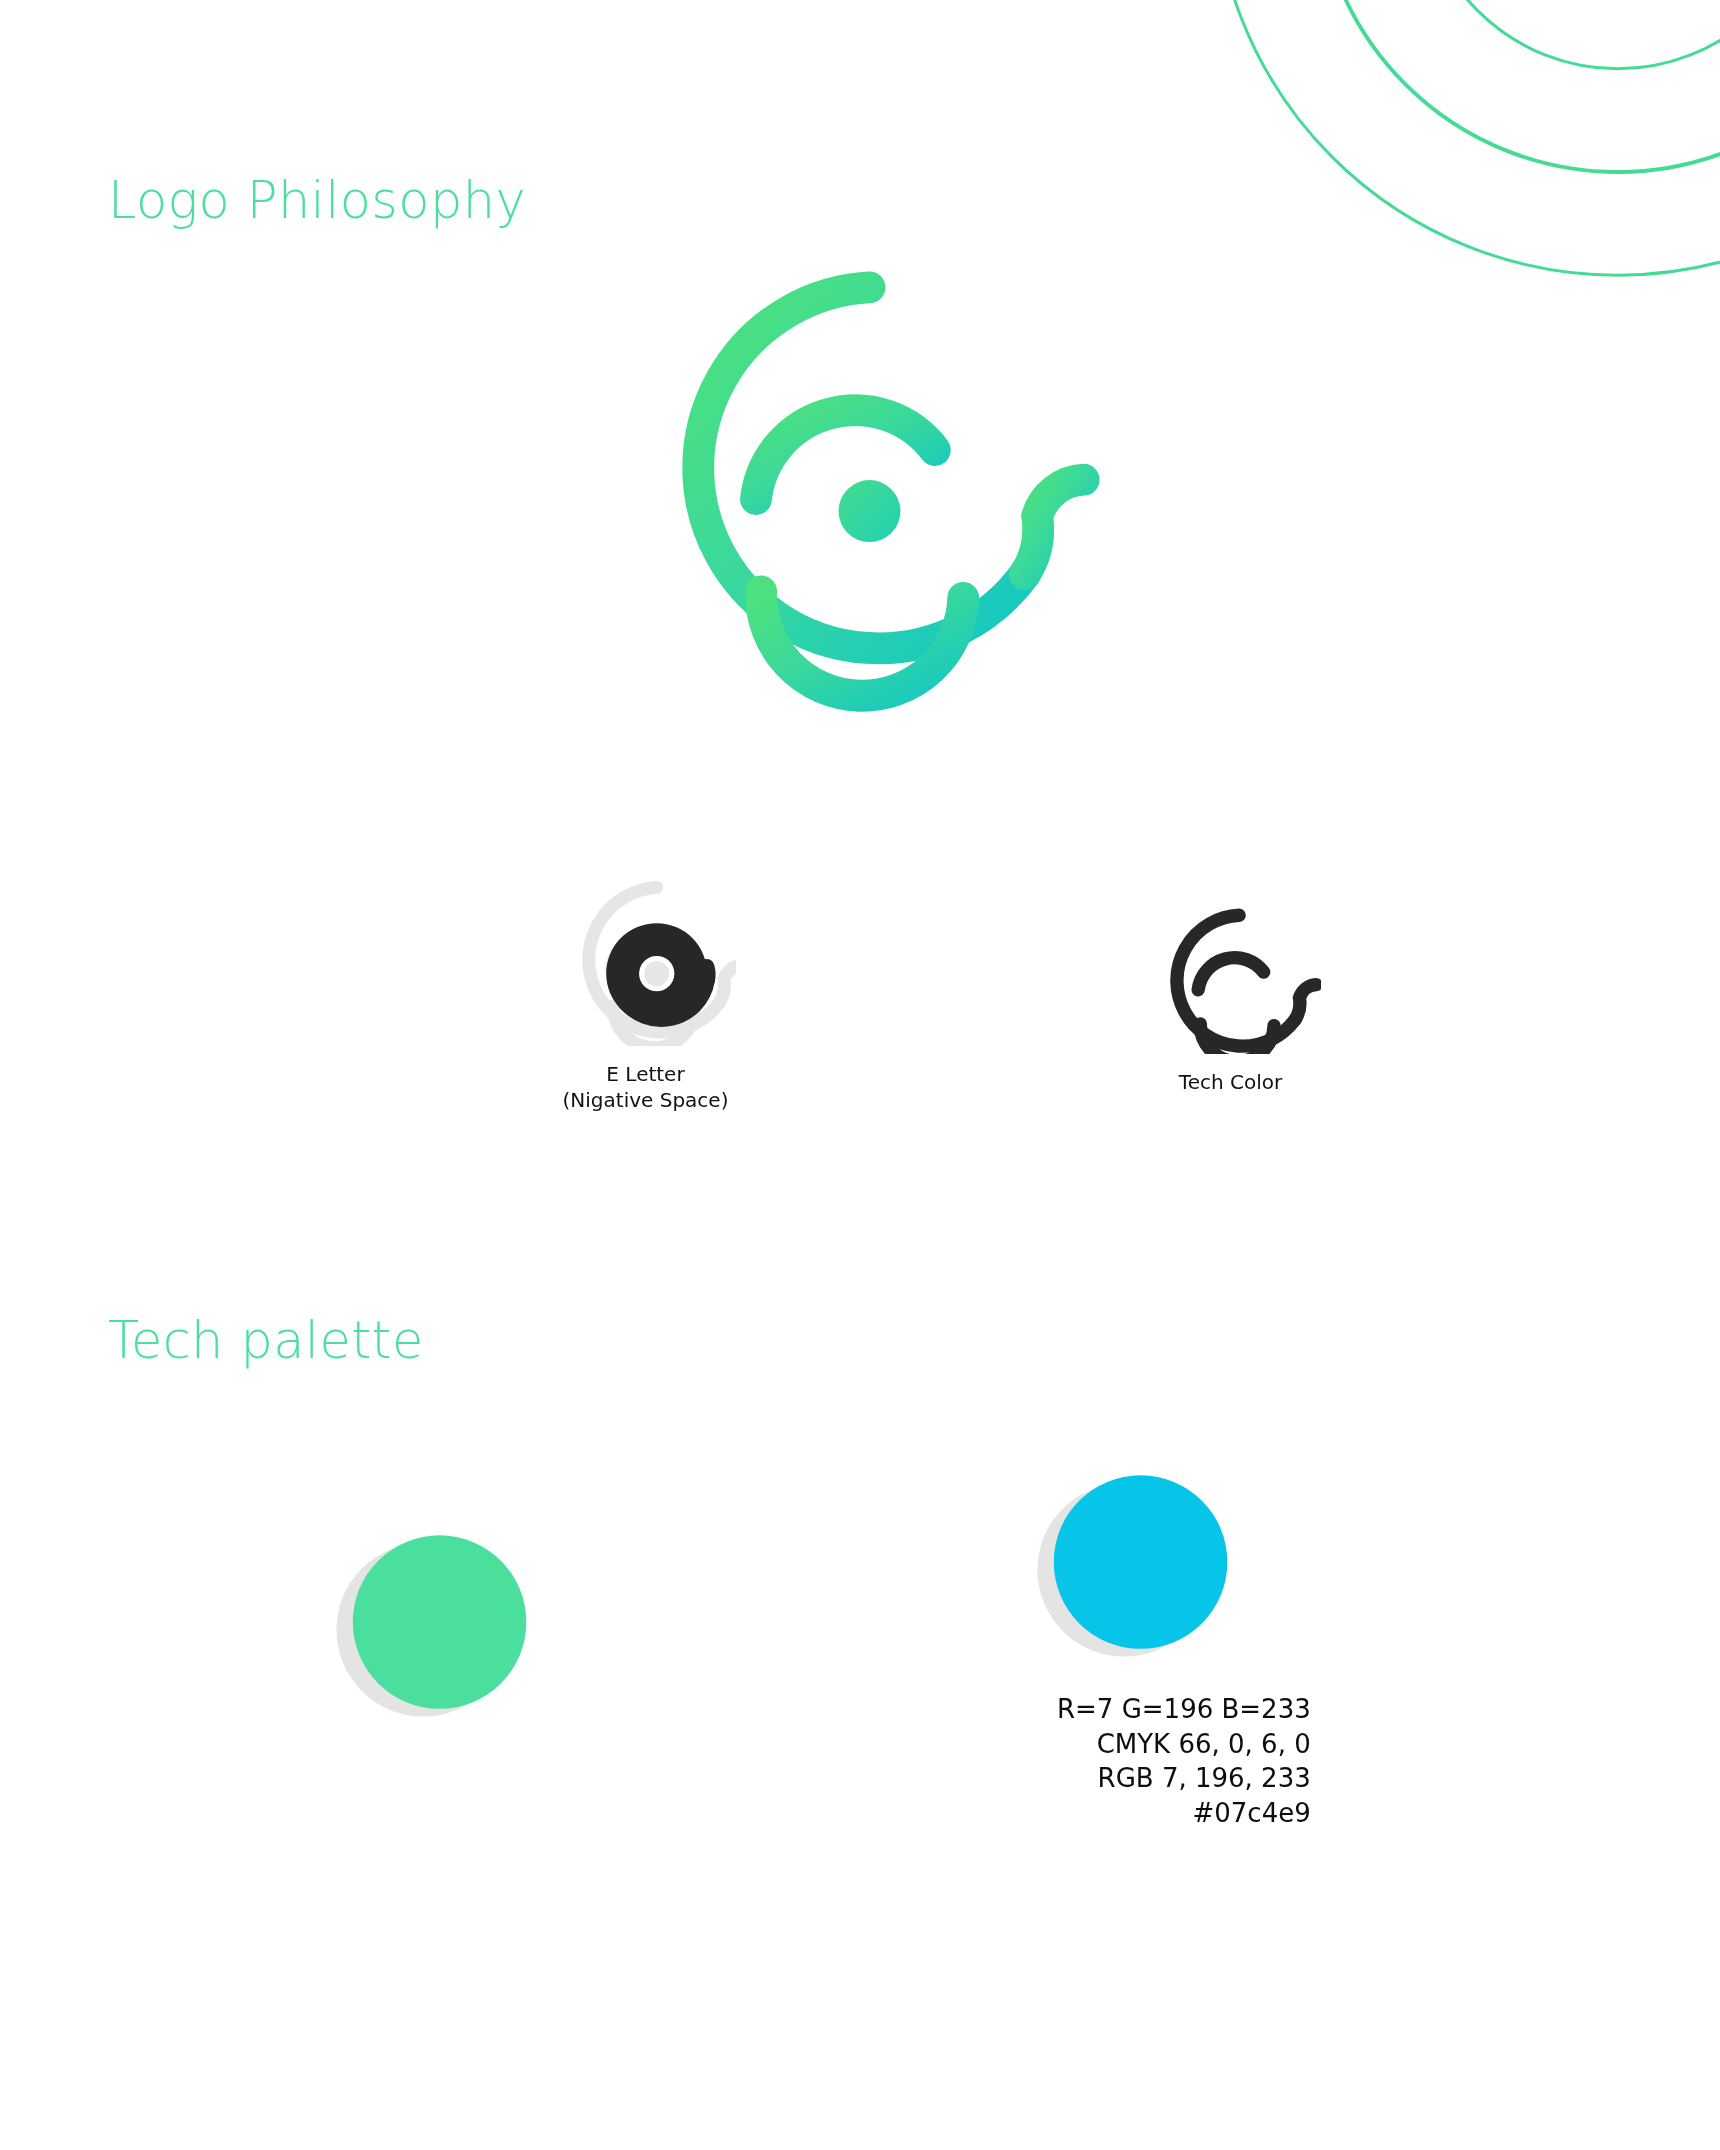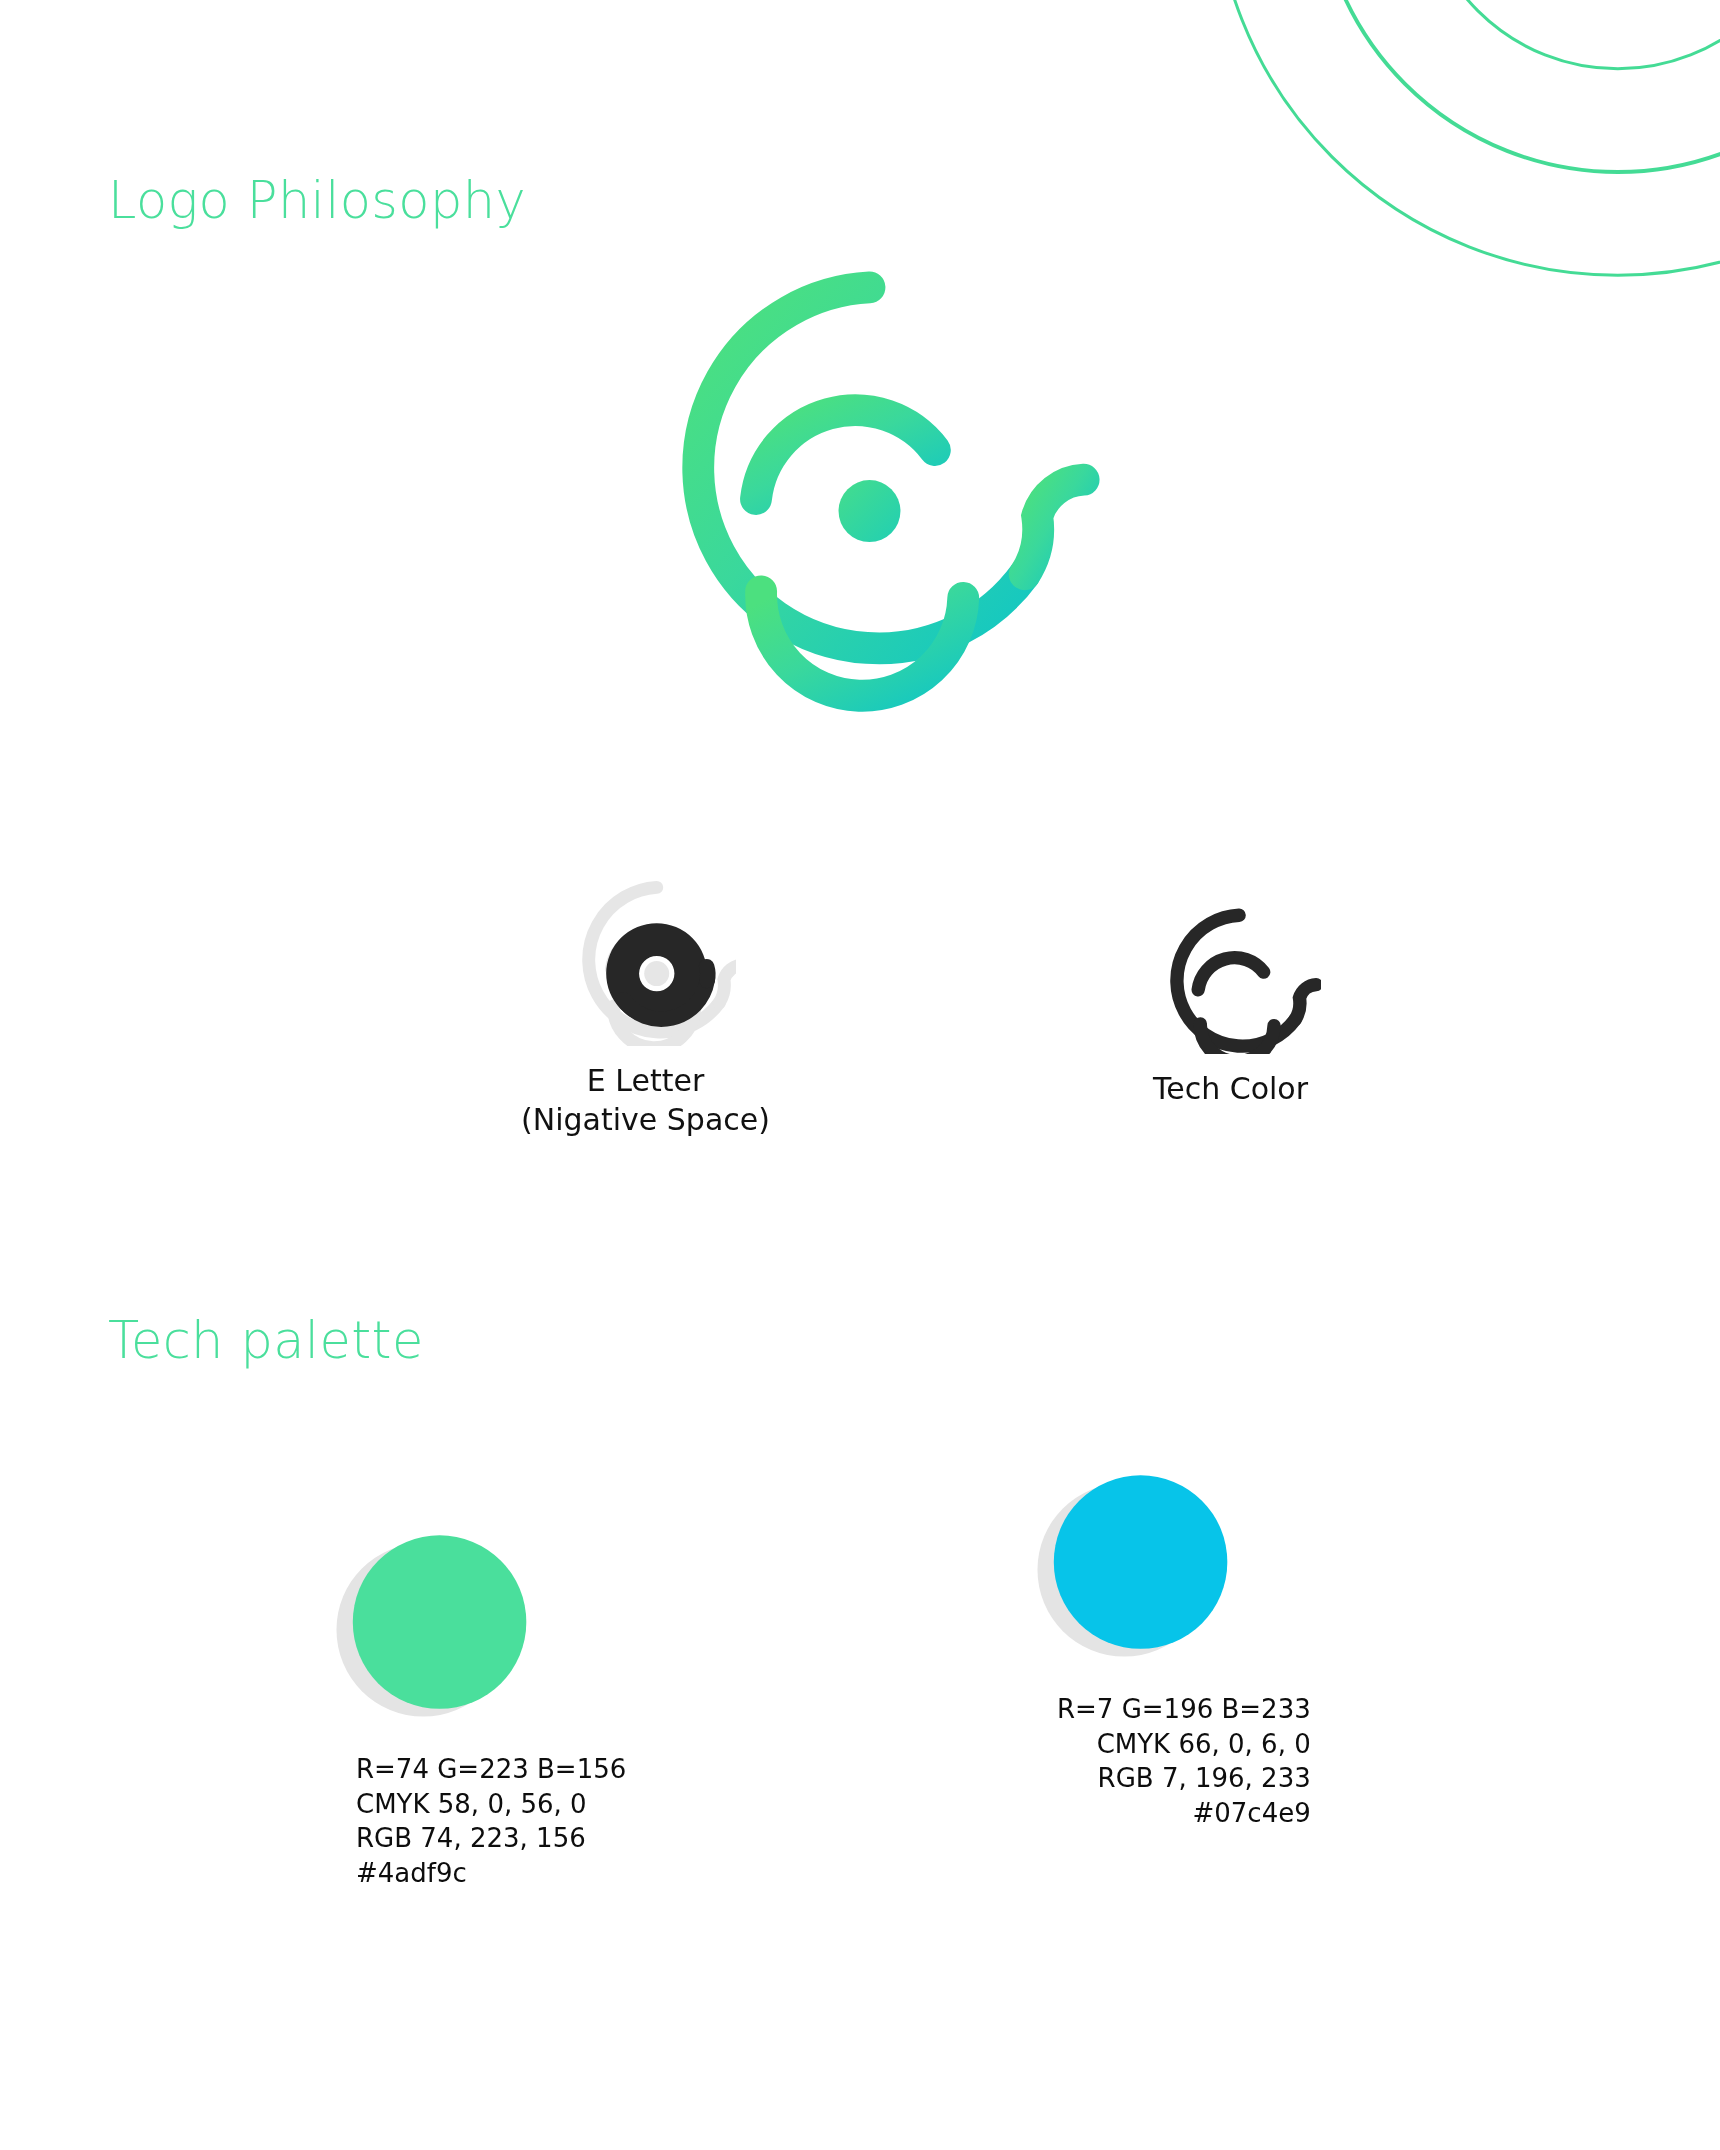--- a/index.html
+++ b/index.html
@@ -58,21 +58,21 @@
   .variant {
     position: absolute;
     text-align: center;
   }
   .variant-art {
     display: block;
     margin: 0 auto;
   }
   .variant-caption {
     font-family: "DejaVu Sans", sans-serif;
-    font-size: 30px;
+    font-size: 20px;
     font-weight: 400;
     color: #111111;
     line-height: 1.30;
     margin-top: 14.6px;
     white-space: pre-line;
   }
   #variant-eletter  { left: 439px; top: 865px; width: 413px; }
   #variant-techicon { left: 1024px; top: 873px; width: 413px; }
 
   
@@ -181,24 +181,20 @@
     <div class="variant-caption">Tech Color</div>
   </div>
 
   <div class="section-heading" id="heading-palette">Tech palette</div>
 
   <div class="swatch-block" id="swatch-green">
     <svg class="swatch-art" width="232" height="189" viewBox="0 0 540 440">
       <circle cx="224" cy="230" r="202" fill="#e4e4e4"></circle>
       <circle cx="262" cy="212" r="202" fill="#4adf9c"></circle>
     </svg>
-    <div class="swatch-specs">R=74 G=223 B=156
-CMYK 58, 0, 56, 0
-RGB 74, 223, 156
-#4adf9c</div>
   </div>
 
   <div class="swatch-block" id="swatch-blue">
     <svg class="swatch-art" width="232" height="189" viewBox="0 0 540 440">
       <circle cx="224" cy="230" r="202" fill="#e4e4e4"></circle>
       <circle cx="262" cy="212" r="202" fill="#07c4e9"></circle>
     </svg>
     <div class="swatch-specs">R=7 G=196 B=233
 CMYK 66, 0, 6, 0
 RGB 7, 196, 233

